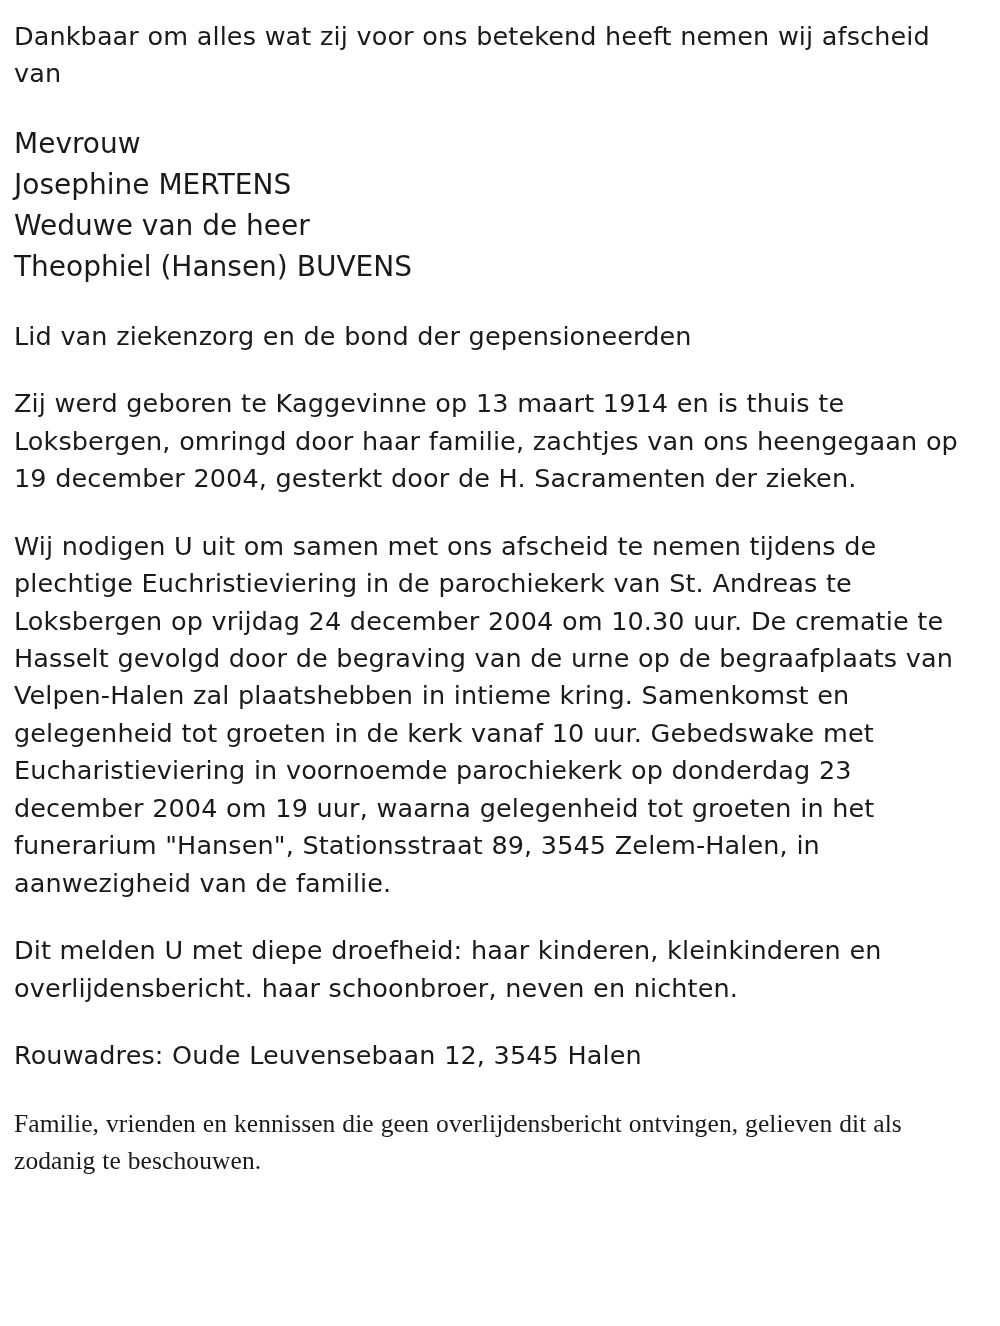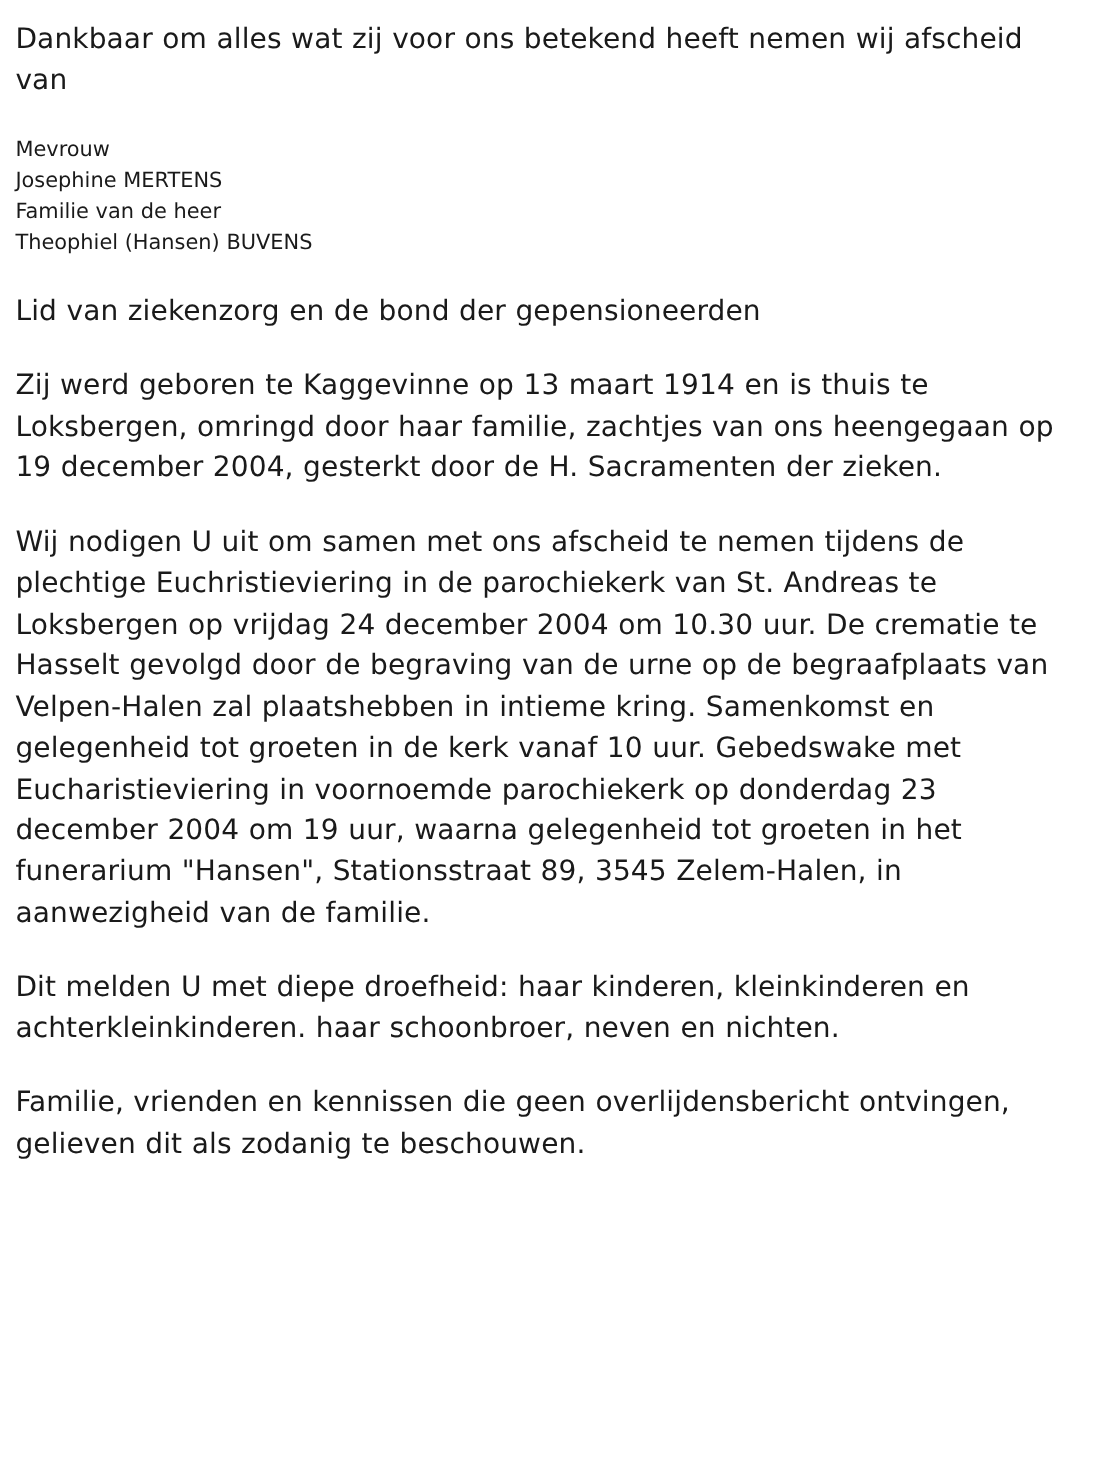--- a/index.html
+++ b/index.html
@@ -22,53 +22,55 @@
   }
   .para {
     font-size: 25.5px;
     line-height: 1.47;
     margin: 0 0 30px 0;
     letter-spacing: 0.1px;
     word-spacing: 0.4px;
   }
   .para.tight {
     margin-bottom: 0;
+    font-family: Liberation Serif, serif;
   }
   .line {
     display: block;
   }
   .name {
     font-weight: normal;
   }
   .block-name {
     margin: 0 0 30px 0;
   }
   .block-name .line {
-    font-size: 19px;
+    font-size: 28px;
     line-height: 1.47;
   }
 </style>
 </head>
 <body>
 
 <div class="page">
 
   <p class="para">Dankbaar om alles wat zij voor ons betekend heeft nemen wij afscheid van</p>
 
   <div class="block-name">
     <span class="line">Mevrouw</span>
     <span class="line name">Josephine MERTENS</span>
-    <span class="line">Familie van de heer</span>
+    <span class="line">Weduwe van de heer</span>
     <span class="line">Theophiel (Hansen) BUVENS</span>
   </div>
 
   <p class="para">Lid van ziekenzorg en de bond der gepensioneerden</p>
 
   <p class="para">Zij werd geboren te Kaggevinne op 13 maart 1914 en is thuis te Loksbergen, omringd door haar familie, zachtjes van ons heengegaan op 19 december 2004, gesterkt door de H. Sacramenten der zieken.</p>
 
   <p class="para">Wij nodigen U uit om samen met ons afscheid te nemen tijdens de plechtige Euchristieviering in de parochiekerk van St. Andreas te Loksbergen op vrijdag 24 december 2004 om 10.30 uur. De crematie te Hasselt gevolgd door de begraving van de urne op de begraafplaats van Velpen-Halen zal plaatshebben in intieme kring. Samenkomst en gelegenheid tot groeten in de kerk vanaf 10 uur. Gebedswake met Eucharistieviering in voornoemde parochiekerk op donderdag 23 december 2004 om 19 uur, waarna gelegenheid tot groeten in het funerarium "Hansen", Stationsstraat 89, 3545 Zelem-Halen, in aanwezigheid van de familie.</p>
 
-  <p class="para">Dit melden U met diepe droefheid: haar kinderen, kleinkinderen en achterkleinkinderen. haar schoonbroer, neven en nichten.</p>
+  <p class="para">Dit melden U met diepe droefheid: haar kinderen, kleinkinderen en overlijdensbericht. haar schoonbroer, neven en nichten.</p>
 
+  <p class="para">Rouwadres: Oude Leuvensebaan 12, 3545 Halen</p>
 
   <p class="para tight">Familie, vrienden en kennissen die geen overlijdensbericht ontvingen, gelieven dit als zodanig te beschouwen.</p>
 
 </div>
 
 </body></html>

